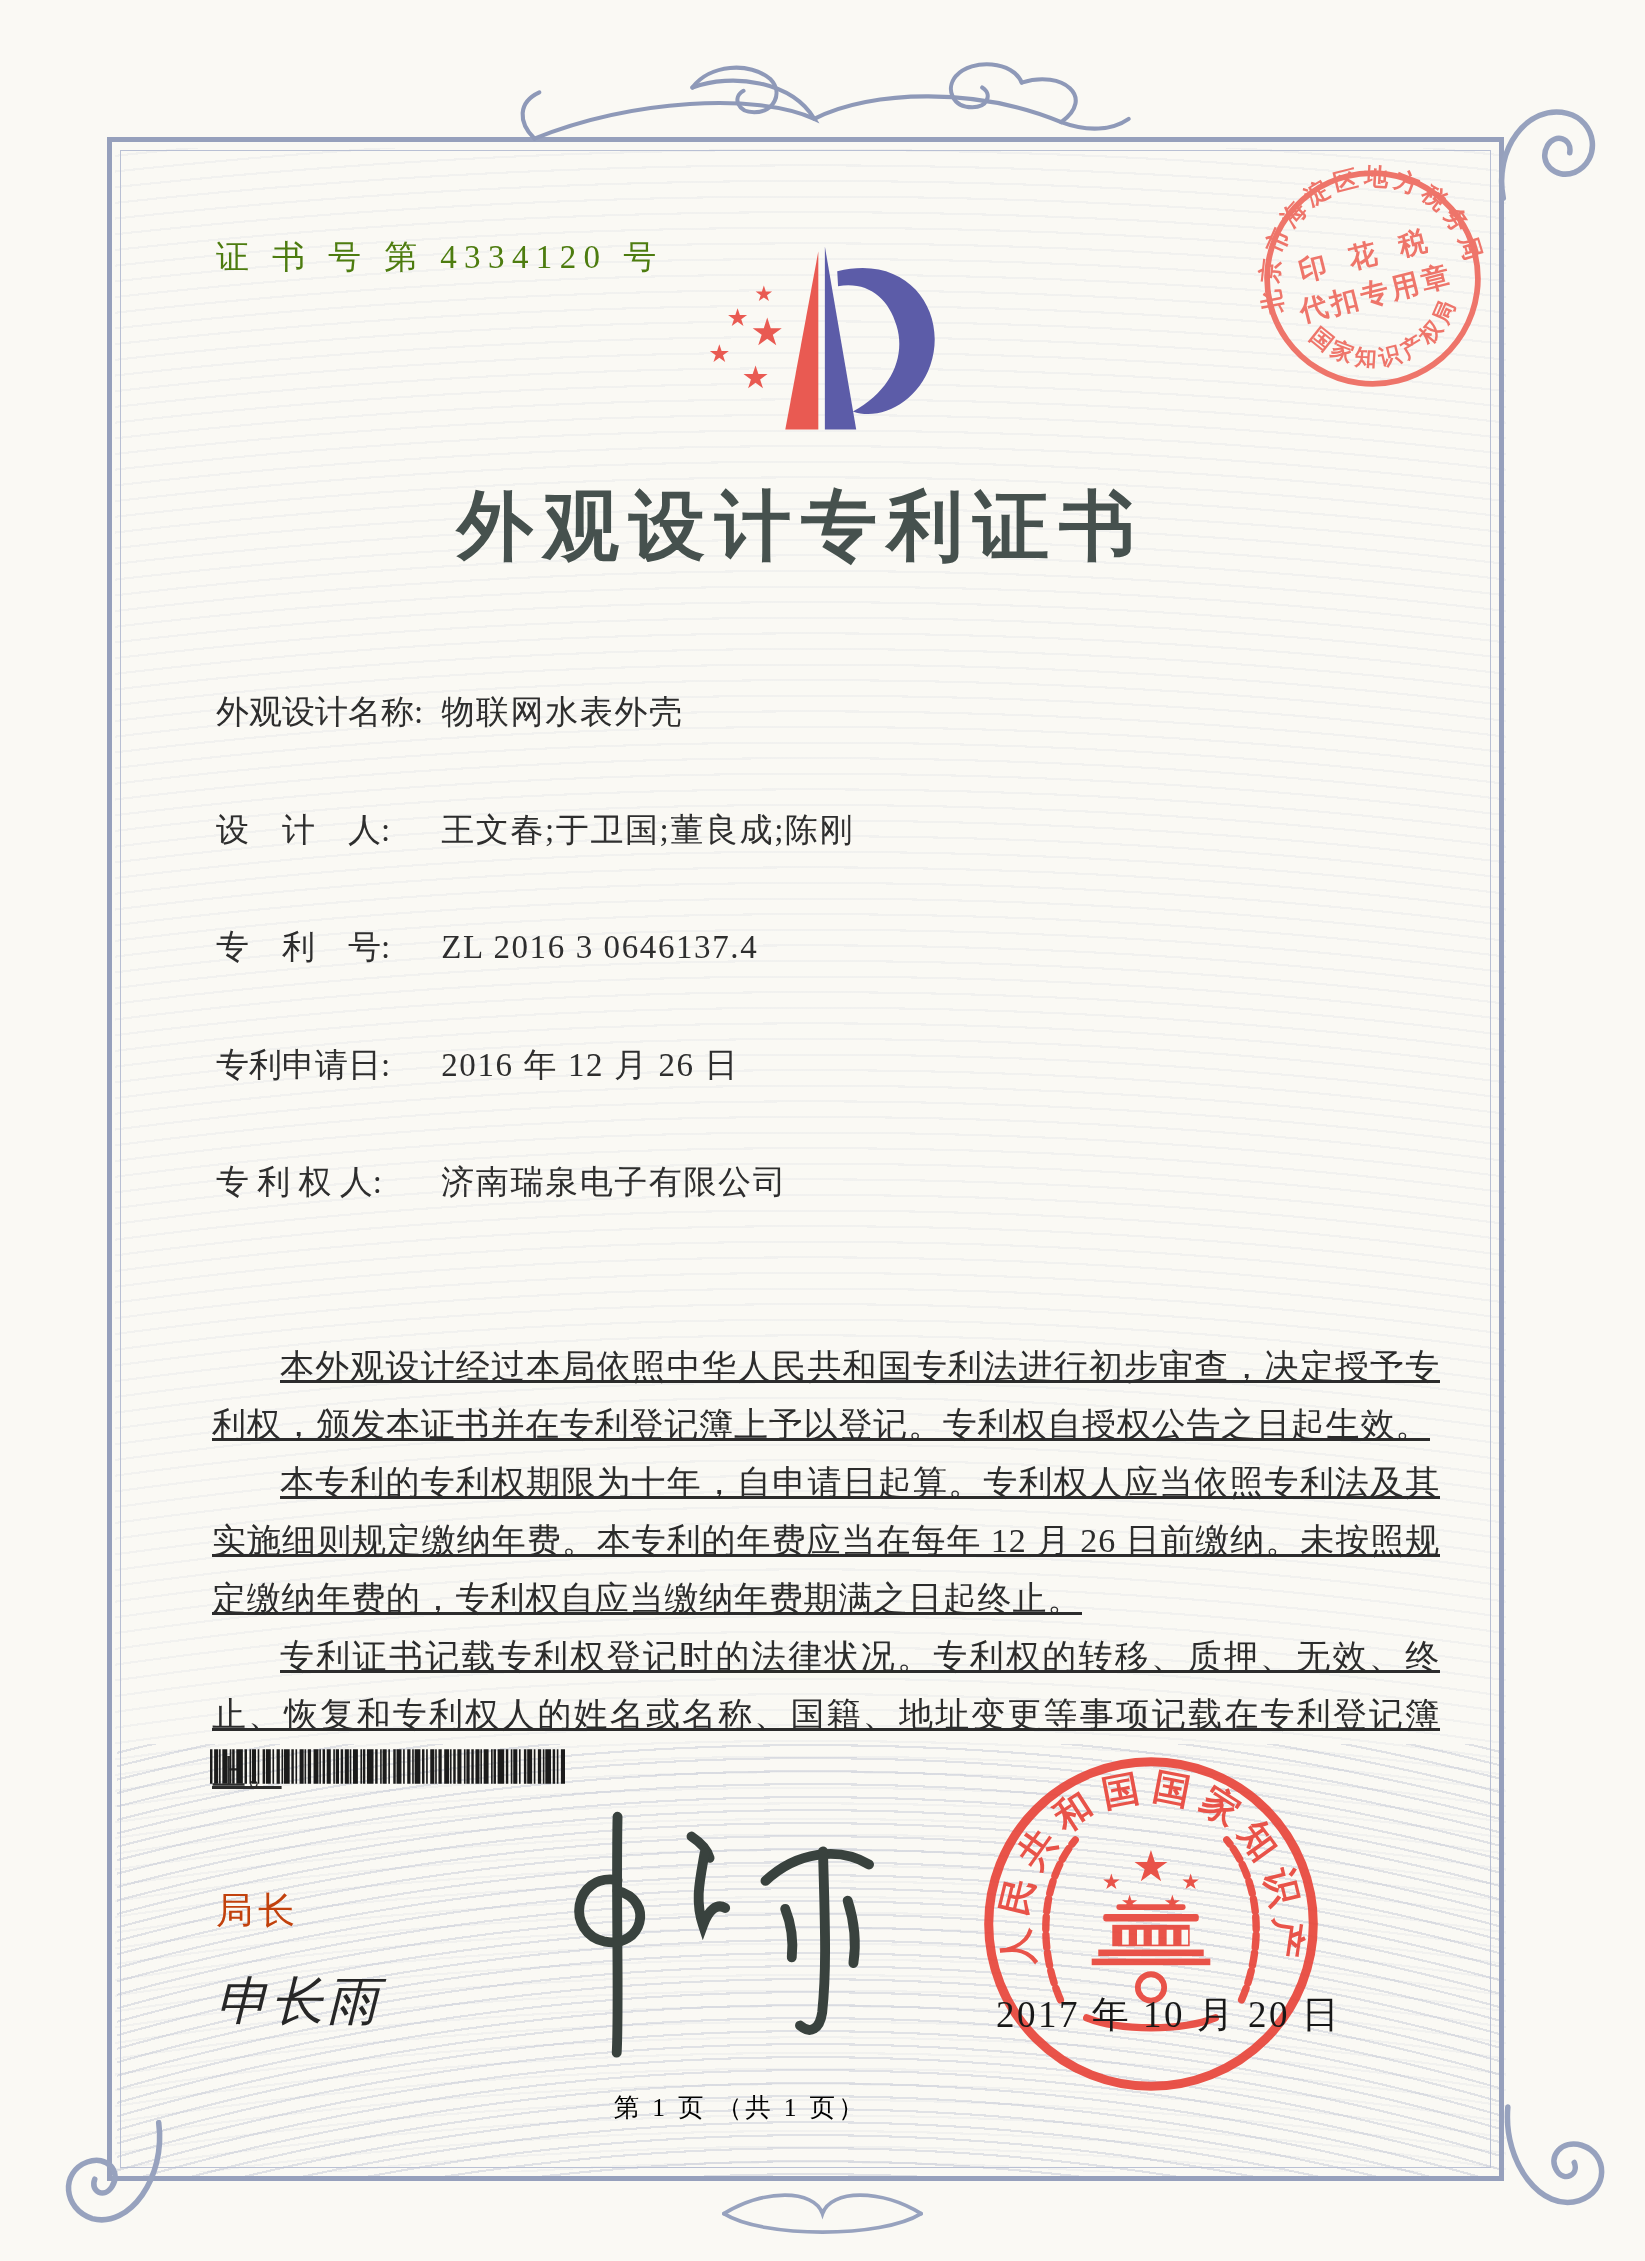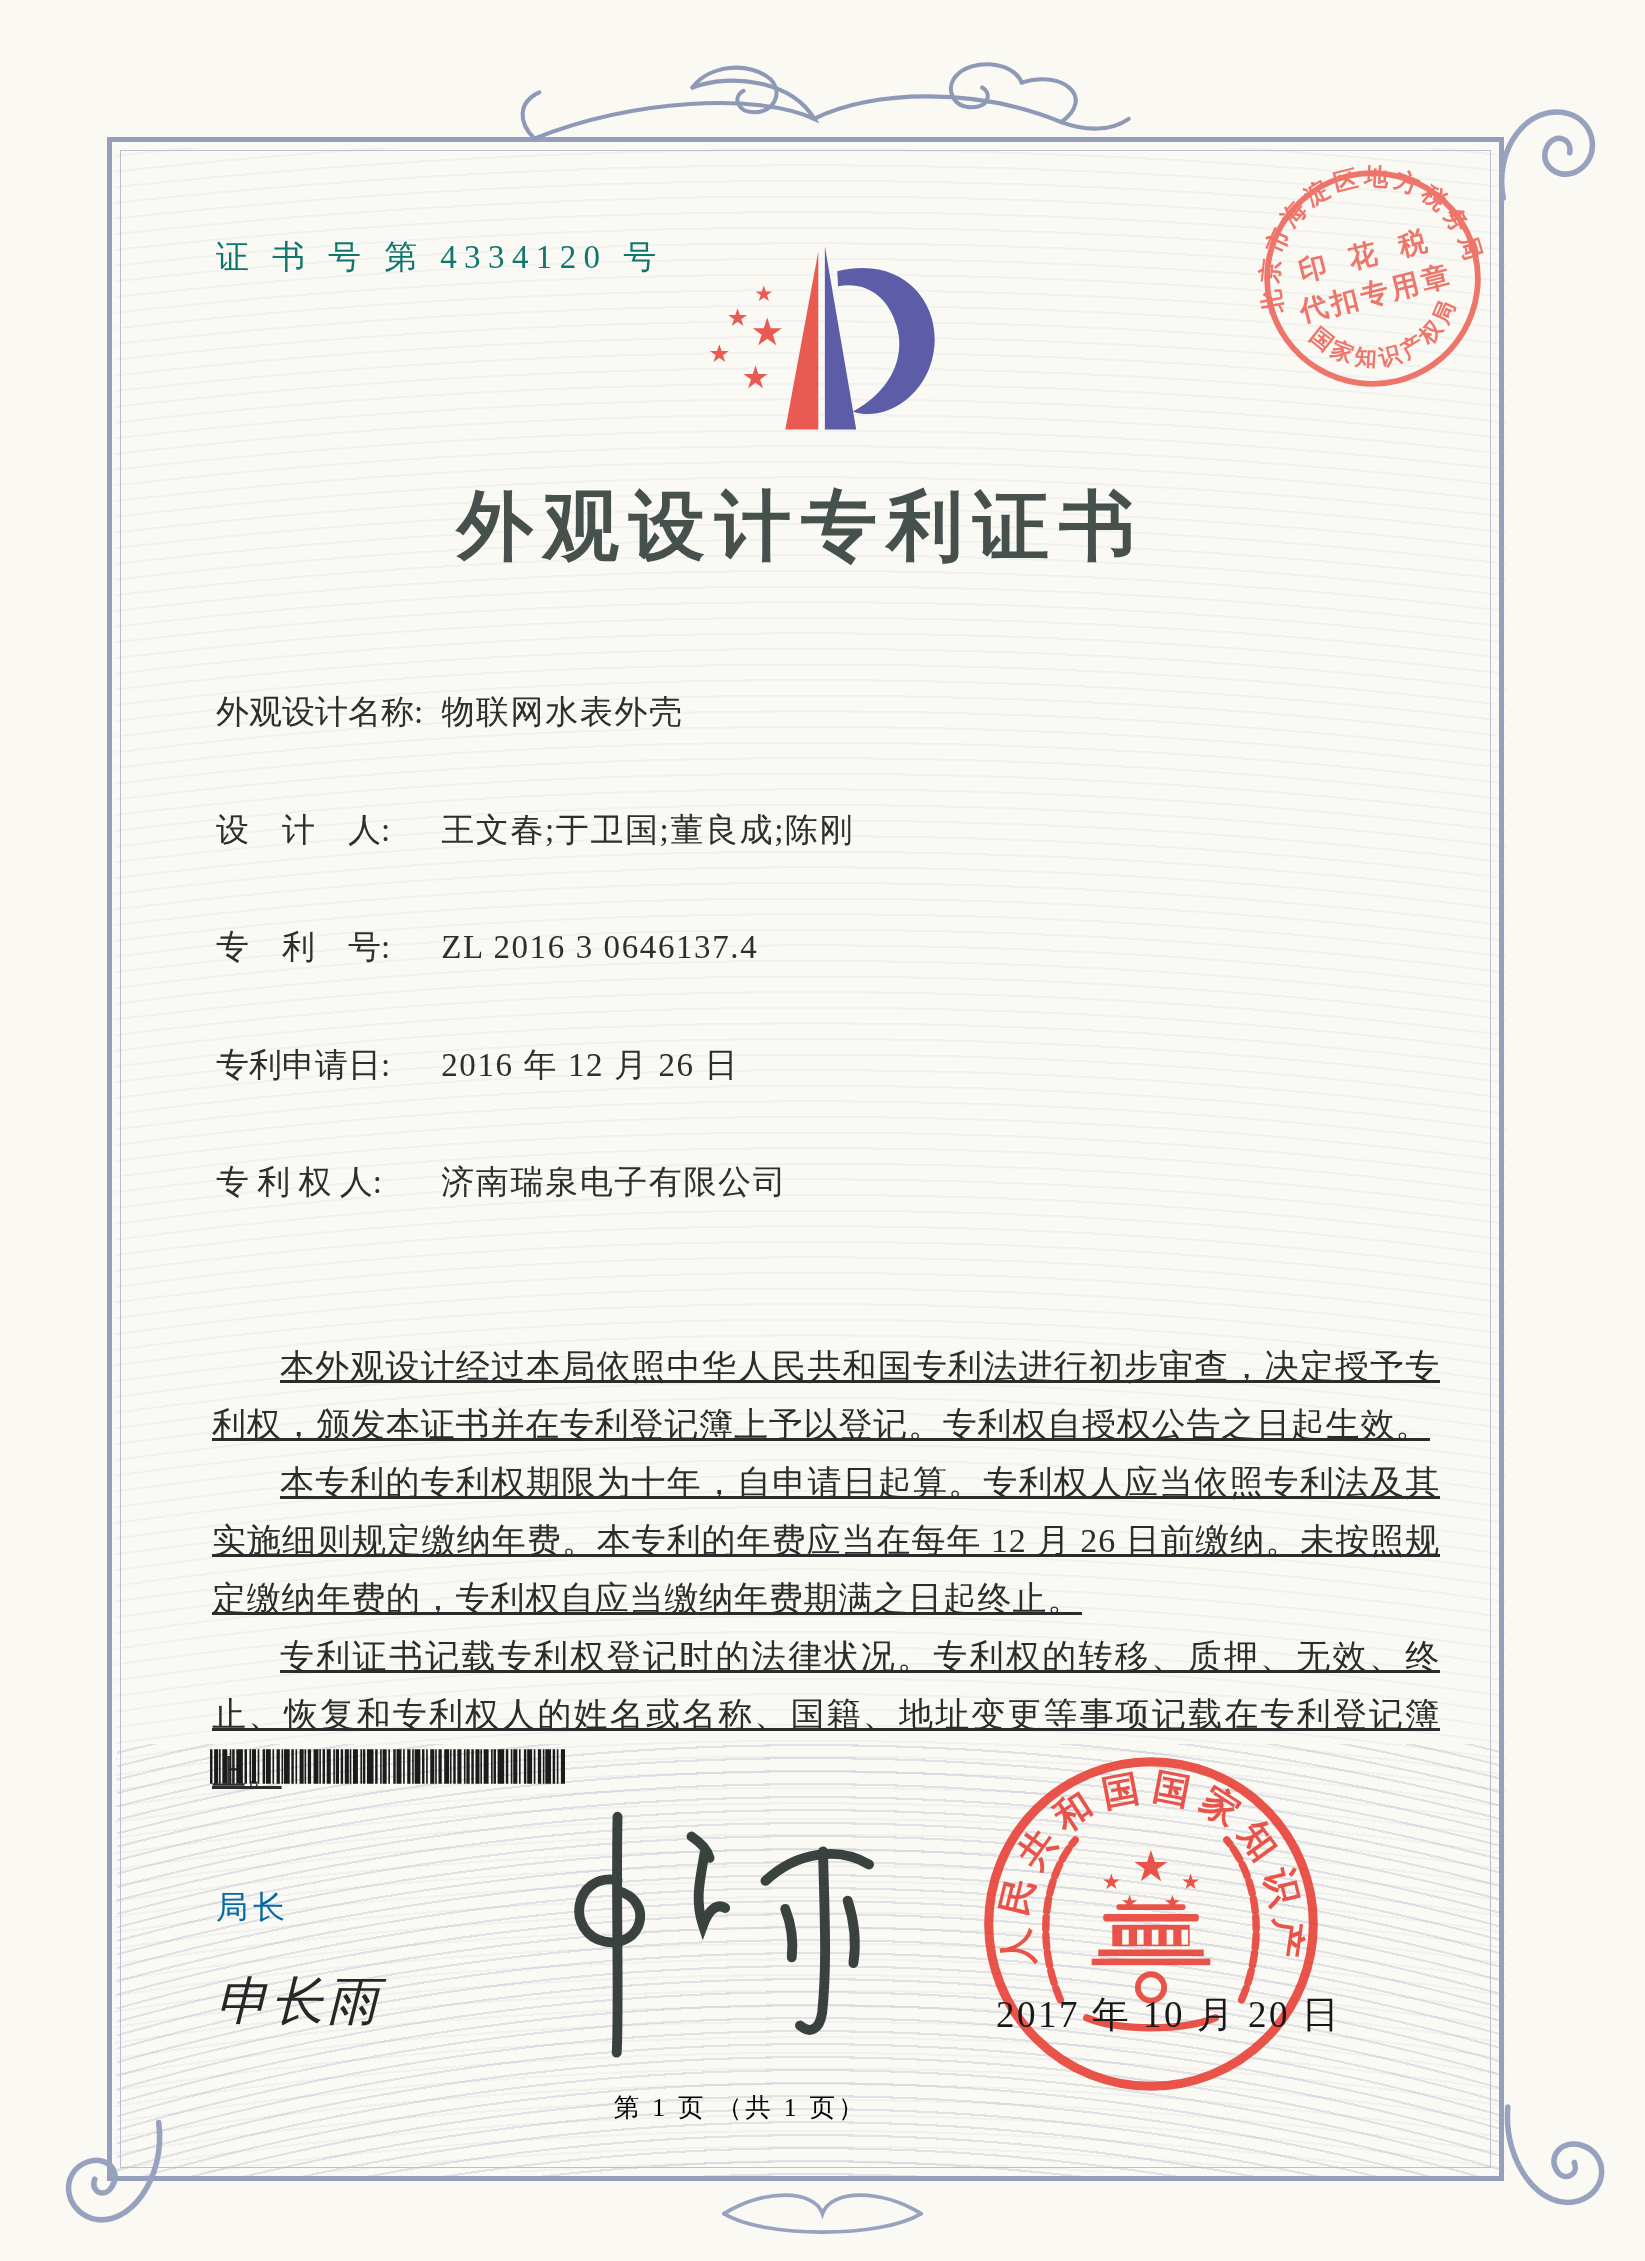--- a/index.html
+++ b/index.html
@@ -27,42 +27,42 @@
     border:5px solid #96a0bc; box-sizing:border-box;
   }
   .frame-inner{
     position:absolute; left:120px; top:150px; width:1371px; height:2018px;
     border:1.6px solid #b9c0d4; box-sizing:border-box;
   }
   .ornament{position:absolute; pointer-events:none;}
   
   .cert-no{
     position:absolute; left:216px; top:235px;
-    font-size:33px; letter-spacing:7.4px; color:#0f766e;
+    font-size:33px; letter-spacing:7.4px; color:#4d7c0f;
   }
   .logo{position:absolute; left:693px; top:240px;}
   .tax-stamp{position:absolute; left:1249px; top:155px; transform:rotate(-14deg); opacity:.92;}
   .title{
     position:absolute; left:0; top:476px; width:1602px; text-align:center;
     font-size:76px; font-weight:bold; letter-spacing:10px; color:#46514e;
   }
   
   .field-row{position:absolute; left:216px; font-size:33px; color:#2e2e2e; white-space:nowrap;}
   .flabel{display:inline-block; min-width:207px;}
   .fvalue{margin-left:10px; letter-spacing:1.6px;}
   
   .paras{
     position:absolute; left:212px; top:1338px; width:1228px;
     font-size:34px; line-height:58px; color:#2c2c2c;
     text-align:justify; letter-spacing:0.8px;
   }
   .paras p{margin:0; text-indent:2em;text-decoration:underline;}
   
   .barcode{position:absolute; left:210px; top:1749px;}
-  .director-label{position:absolute; left:216px; top:1886px; font-size:32px; letter-spacing:5px; color:#0369a1;}
+  .director-label{position:absolute; left:216px; top:1886px; font-size:37px; letter-spacing:5px; color:#c2410c;}
   .director-name{position:absolute; left:216px; top:1967px; font-size:52px; letter-spacing:3.3px; color:#272727;font-style:italic;}
   .signature{position:absolute; left:494px; top:1802px;}
   .office-seal{position:absolute; left:978px; top:1751px; opacity:.92;}
   .grant-date{
     position:absolute; left:996px; top:1990px; z-index:5;
     font-size:37px; letter-spacing:2.5px; color:#181818; white-space:nowrap;
   }
   .page-footer{
     position:absolute; left:0; top:2090px; width:1481px; text-align:center;
     font-size:25.5px; letter-spacing:3.3px; color:#000000;

